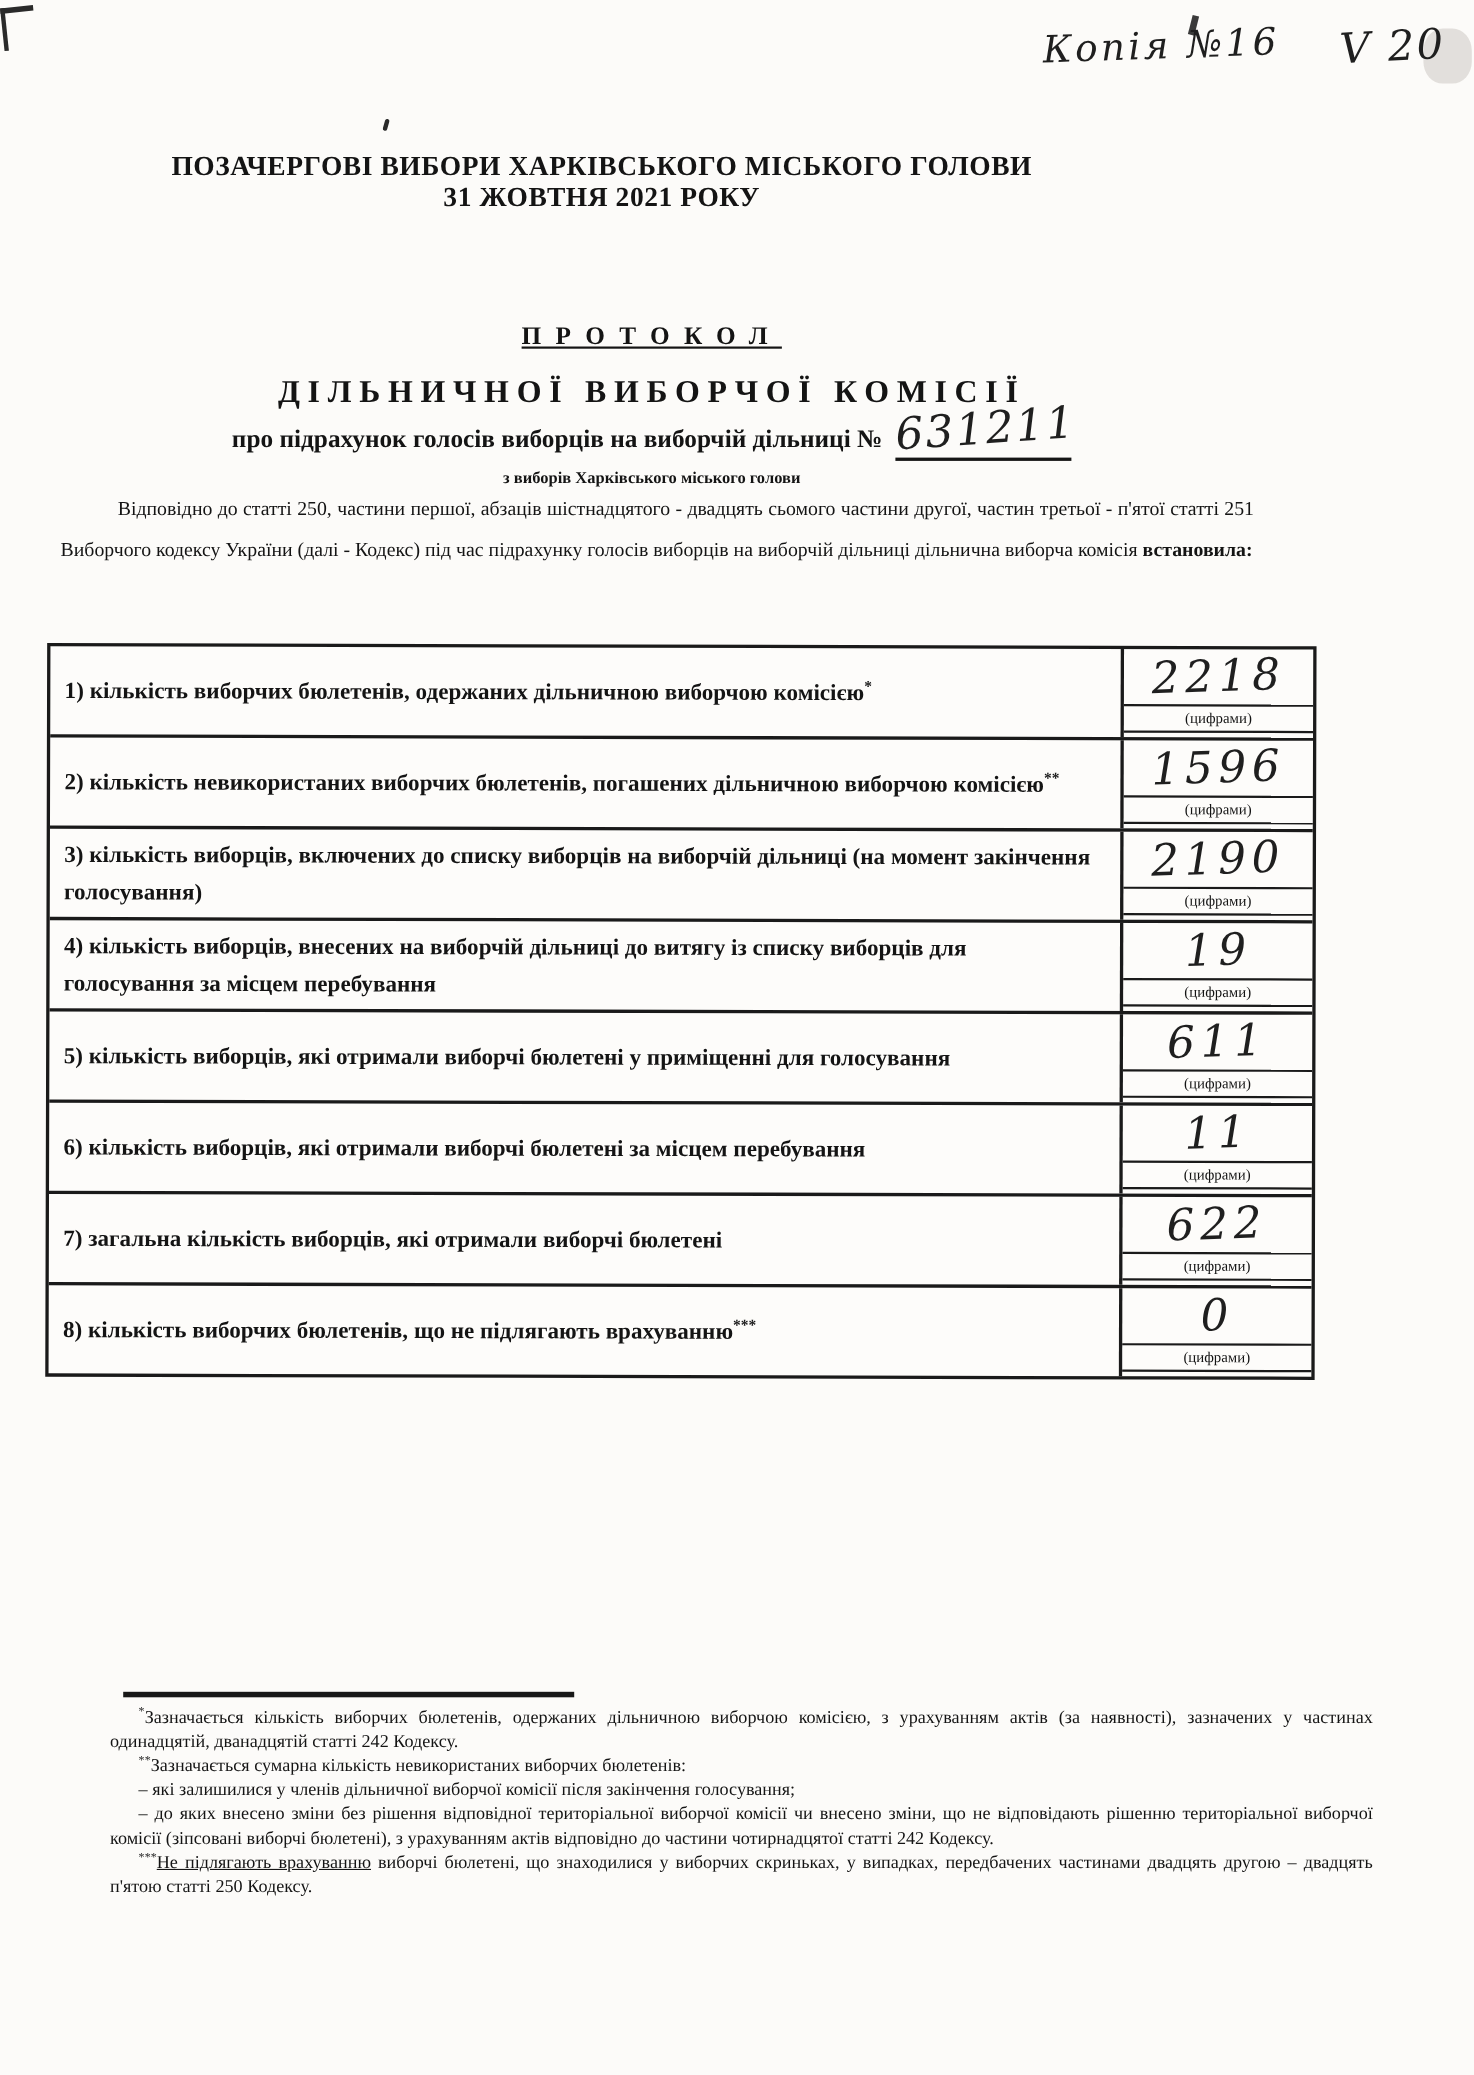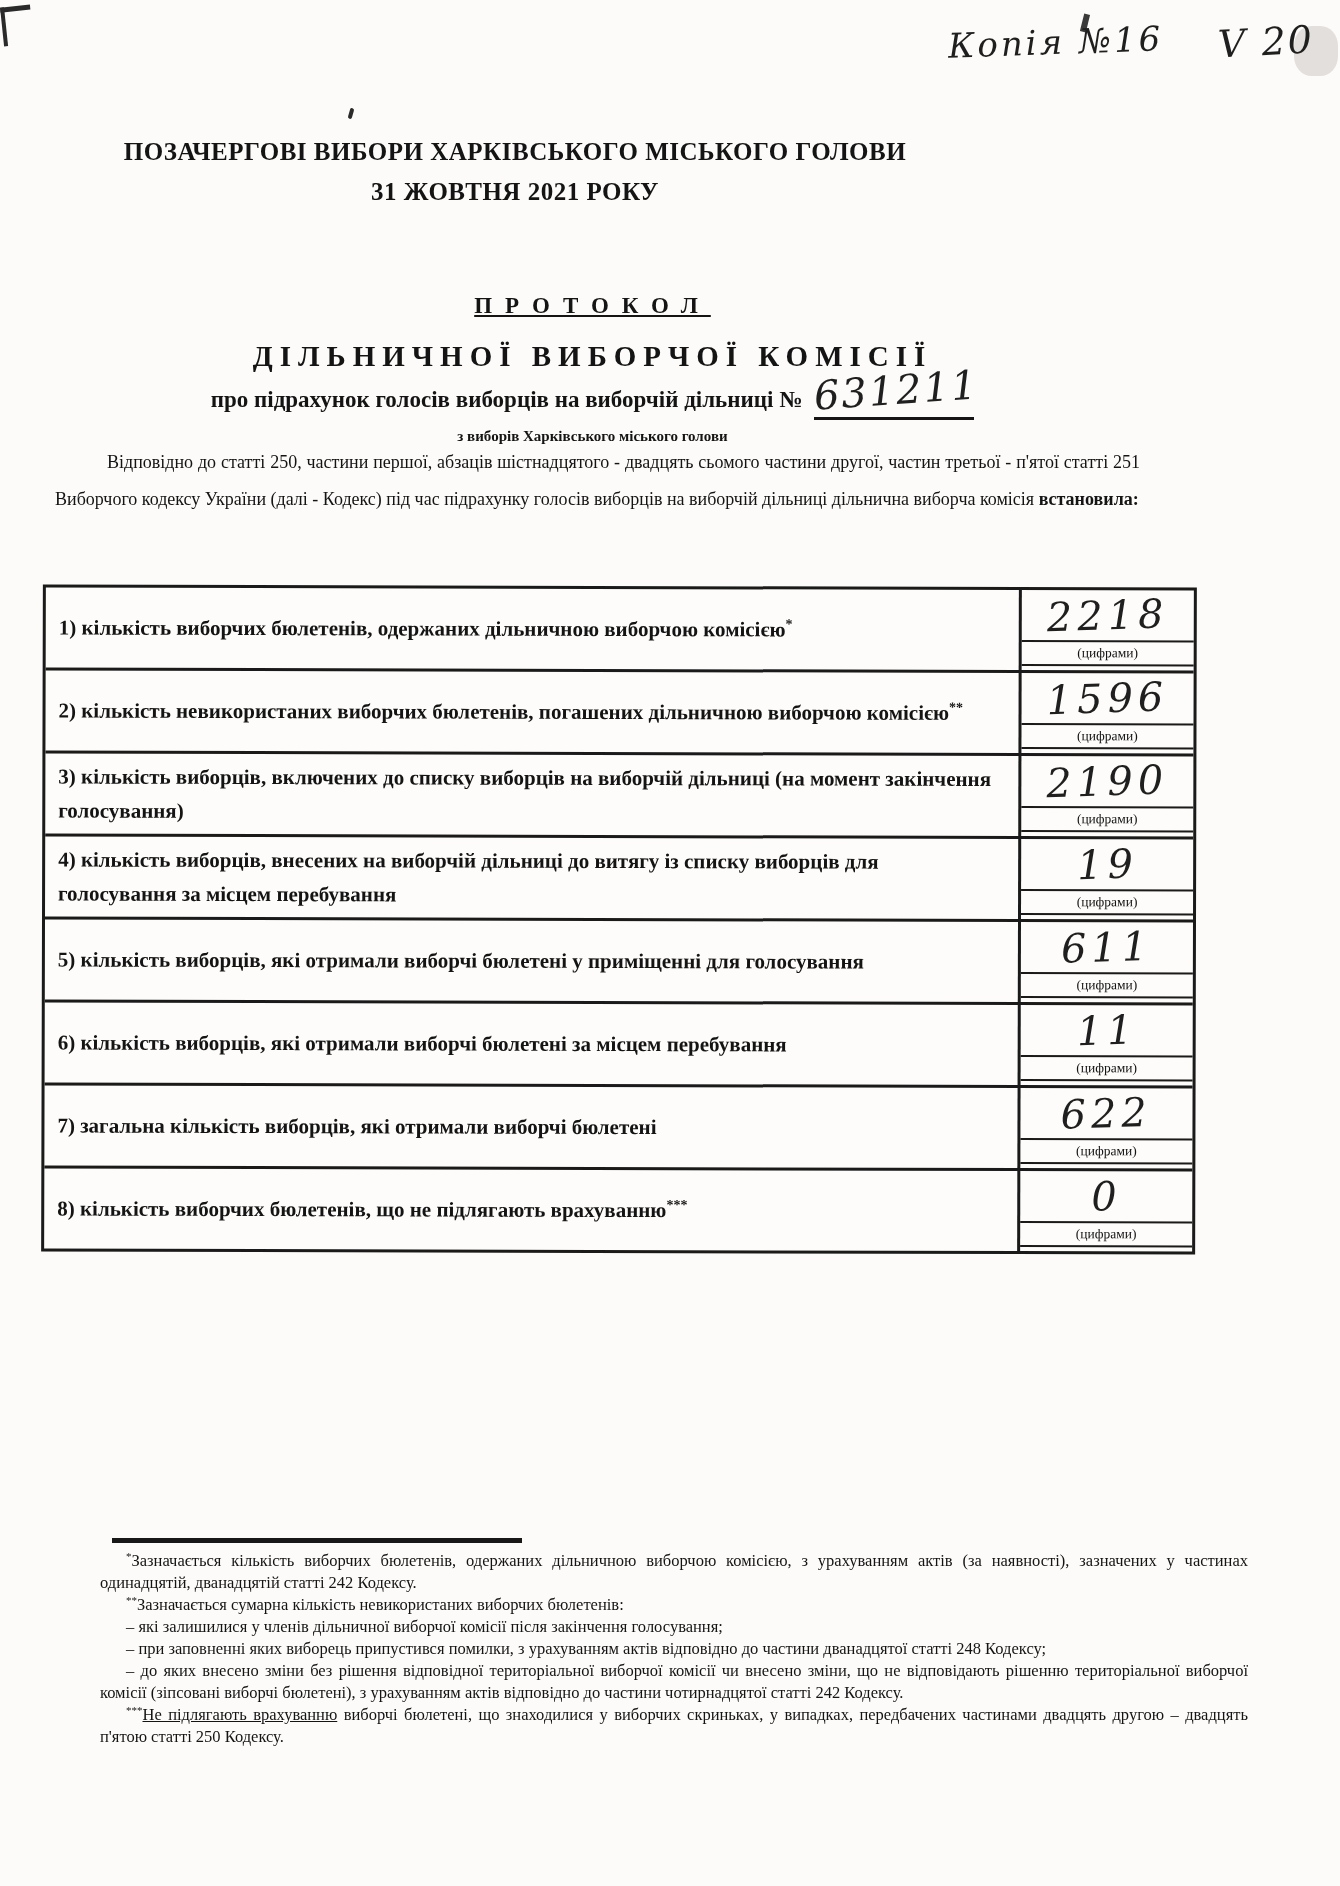--- a/index.html
+++ b/index.html
@@ -19,23 +19,23 @@
     color:#1f1f1f;
   }
   .copy-note{position:absolute;top:22px;left:948px;font-size:34px;letter-spacing:3px;transform:rotate(-2deg);white-space:nowrap;}
   .check-note{position:absolute;top:20px;left:1218px;font-size:38px;letter-spacing:2px;transform:rotate(-3deg);white-space:nowrap;}
   
   .corner-tl{position:absolute;top:6px;left:2px;width:26px;height:34px;border-top:5px solid #2a2a2a;border-left:4px solid #2a2a2a;transform:rotate(-6deg);}
   .mark-tr{position:absolute;top:14px;left:1082px;width:6px;height:18px;background:#3a3a3a;transform:rotate(14deg);}
   .smudge-tr{position:absolute;top:26px;left:1294px;width:44px;height:50px;background:#d9d6d1;opacity:.75;border-radius:40%;}
   .tick-mark{position:absolute;top:108px;left:349px;width:4px;height:11px;background:#2a2a2a;transform:rotate(16deg);border-radius:2px;}
   
-  .title-block{position:absolute;top:138px;left:0;width:1030px;text-align:center;}
+  .title-block{position:absolute;top:138px;left:0;width:1030px;text-align:center;padding-left:32px;}
   .title-line{font-size:25px;font-weight:bold;letter-spacing:.5px;}
-  .title-line + .title-line{margin-top:12px;}
+  .title-line + .title-line{}
   .protocol-block{position:absolute;top:293px;left:40px;width:1105px;text-align:center;}
   .protocol-word{font-size:23px;font-weight:bold;letter-spacing:13px;text-decoration:underline;}
   .protocol-word2{font-size:29px;font-weight:bold;letter-spacing:7px;margin-top:21px;}
   .subtitle{font-size:23px;font-weight:bold;margin-top:9px;line-height:34px;white-space:nowrap;}
   .station{display:inline-block;width:160px;border-bottom:3.5px solid #151515;margin-left:12px;text-align:center;}
   .station .hw{display:inline-block;font-size:40px;line-height:22px;letter-spacing:2px;transform:rotate(-4deg) translateY(-3px);font-weight:normal;}
   .subtitle2{font-size:15px;font-weight:bold;margin-top:8px;}
   
   .intro{position:absolute;top:444px;left:55px;width:1085px;margin:0;
     font-size:18px;line-height:37px;text-align:justify;text-indent:52px;font-family:Liberation Serif, serif;}
@@ -187,18 +187,17 @@
       </div>
     </div>
 
   </div>
 
   <div class="footnotes">
     <div class="fn-rule"></div>
     <p class="fn"><sup>*</sup><span>Зазначається кількість виборчих бюлетенів, одержаних дільничною виборчою комісією, з урахуванням актів (за наявності), зазначених у частинах одинадцятій, дванадцятій статті 242 Кодексу.</span></p>
     <p class="fn"><sup>**</sup><span>Зазначається сумарна кількість невикористаних виборчих бюлетенів:</span></p>
     <p class="fn"><sup></sup><span>– які залишилися у членів дільничної виборчої комісії після закінчення голосування;</span></p>
-    <p class="fn"><sup></sup><span>– при заповненні яких виборець припустився помилки, з урахуванням актів відповідно до частини дванадцятої статті 248 Кодексу;</span></p>
     <p class="fn"><sup></sup><span>– до яких внесено зміни без рішення відповідної територіальної виборчої комісії чи внесено зміни, що не відповідають рішенню територіальної виборчої комісії (зіпсовані виборчі бюлетені), з урахуванням актів відповідно до частини чотирнадцятої статті 242 Кодексу.</span></p>
     <p class="fn"><sup>***</sup><u>Не підлягають врахуванню</u><span> виборчі бюлетені, що знаходилися у виборчих скриньках, у випадках, передбачених частинами двадцять другою – двадцять п'ятою статті 250 Кодексу.</span></p>
   </div>
 
 </div>
 
 </body></html>

